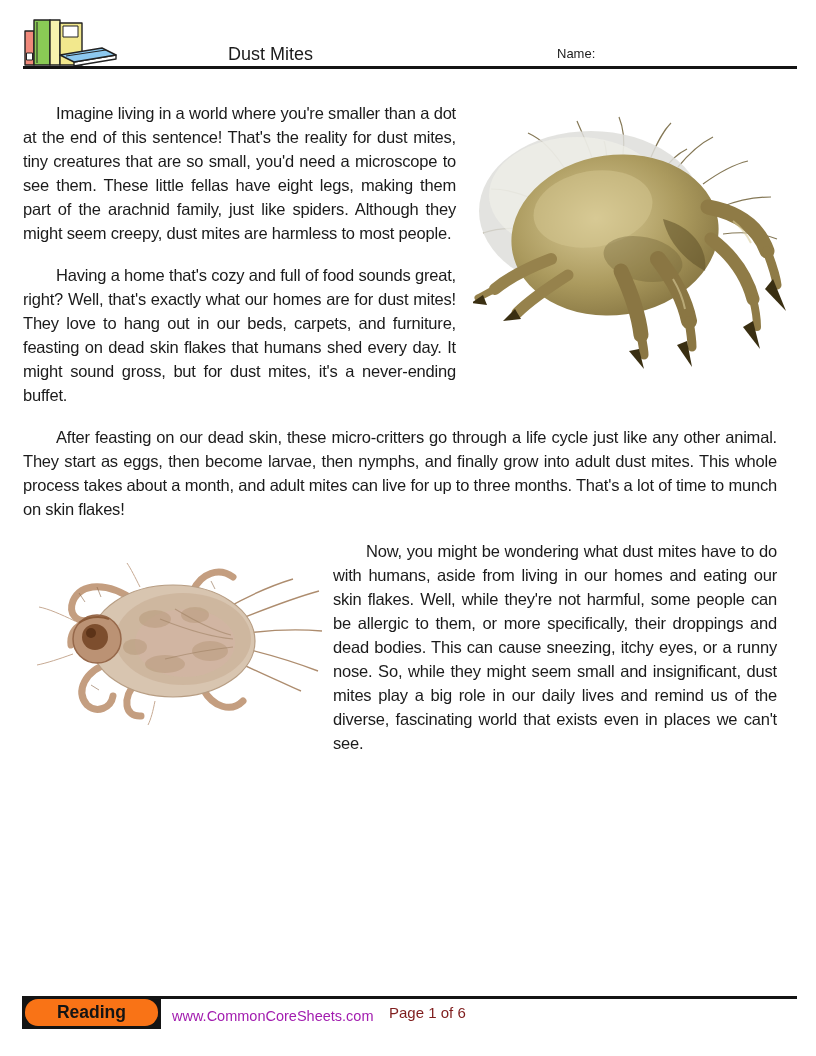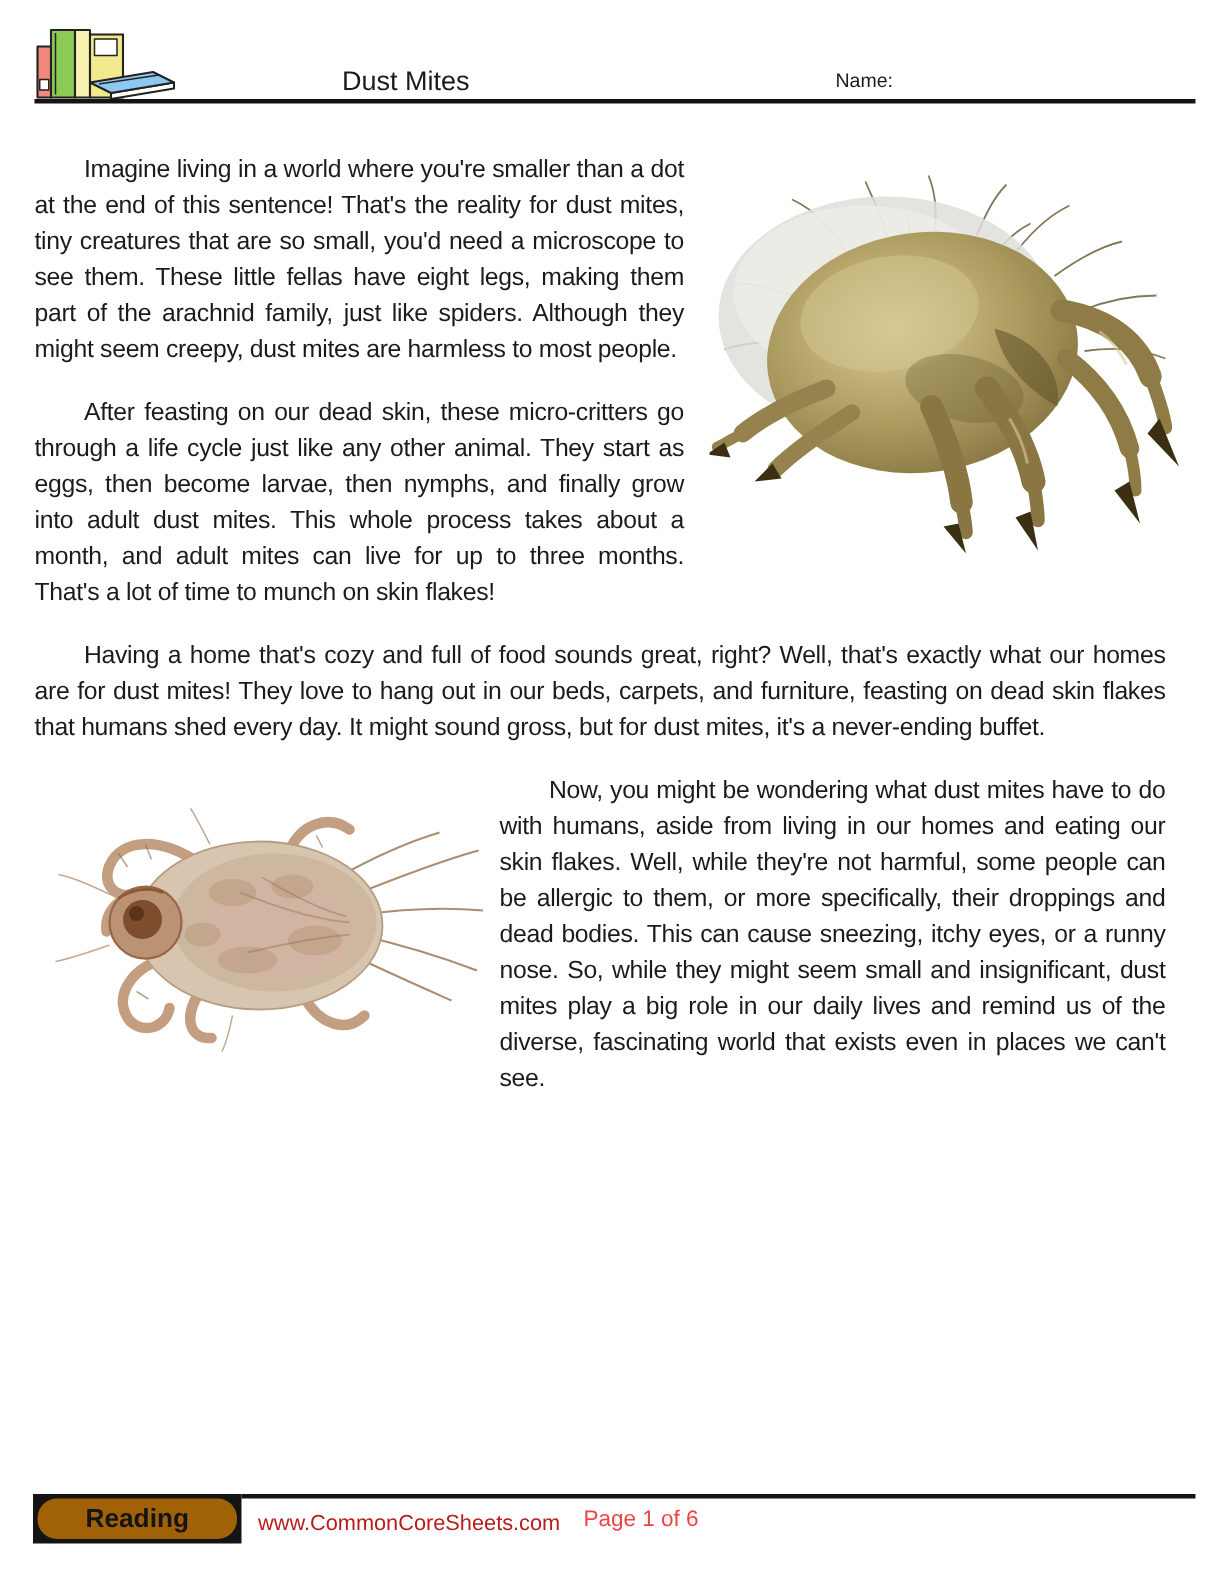--- a/index.html
+++ b/index.html
@@ -53,32 +53,32 @@
   .footer-rule {
     position: absolute; left: 161px; top: 996px;
     width: 636px; height: 2.5px; background: #141414;
   }
   .reading-box {
     position: absolute; left: 22px; top: 996px;
     width: 139px; height: 33px; background: #141414;
     box-sizing: border-box; padding: 3px;
   }
   .reading-pill {
-    width: 100%; height: 100%; background: #a16207;
+    width: 100%; height: 100%; background: #f97316;
     border-radius: 13px;
     display: flex; align-items: center; justify-content: center;
     font-size: 17.5px; font-weight: bold; color: #141414;
   }
   .site-text {
     position: absolute; left: 172px; top: 1008px;
-    font-size: 14.5px; color: #b91c1c;
+    font-size: 14.5px; color: #a21caf;
   }
   .page-info {
     position: absolute; left: 389px; top: 1004px;
-    font-size: 15px; color: #ef4444;
+    font-size: 15px; color: #7f1d1d;
   }
 </style>
 </head>
 <body>
 
 <div class="books-icon">
   <svg width="100" height="54" viewBox="0 0 100 54">
     <g stroke="#222222" stroke-width="1.4" stroke-linejoin="round">
       <rect x="5" y="18" width="9" height="34" fill="#f0897b"></rect>
       <rect x="6.5" y="40" width="6" height="7" fill="#ffffff" stroke-width="1"></rect>
@@ -162,22 +162,22 @@
       </g>
 
       <g stroke="#d8cb9a" stroke-width="2" opacity="0.6" fill="none">
         <path d="M260,112 C268,118 274,126 278,134"></path>
         <path d="M200,170 C206,180 210,190 212,200"></path>
       </g>
     </svg>
   </div>
 
   <p>Imagine living in a world where you're smaller than a dot at the end of this sentence! That's the reality for dust mites, tiny creatures that are so small, you'd need a microscope to see them. These little fellas have eight legs, making them part of the arachnid family, just like spiders. Although they might seem creepy, dust mites are harmless to most people.</p>
+  <p>Having a home that's cozy and full of food sounds great, right? Well, that's exactly what our homes are for dust mites! They love to hang out in our beds, carpets, and furniture, feasting on dead skin flakes that humans shed every day. It might sound gross, but for dust mites, it's a never-ending buffet.</p>
   <p>After feasting on our dead skin, these micro-critters go through a life cycle just like any other animal. They start as eggs, then become larvae, then nymphs, and finally grow into adult dust mites. This whole process takes about a month, and adult mites can live for up to three months. That's a lot of time to munch on skin flakes!</p>
-  <p>Having a home that's cozy and full of food sounds great, right? Well, that's exactly what our homes are for dust mites! They love to hang out in our beds, carpets, and furniture, feasting on dead skin flakes that humans shed every day. It might sound gross, but for dust mites, it's a never-ending buffet.</p>
 
   <div class="float-mite-left">
     <svg width="290" height="170" viewBox="0 0 290 170">
 
       <g stroke="#a5805f" stroke-width="1.4" fill="none" opacity="0.9">
         <path d="M200,62 C235,48 262,38 284,32"></path>
         <path d="M205,75 C240,70 265,70 287,72"></path>
         <path d="M203,88 C238,96 262,104 283,112"></path>
         <path d="M196,100 C225,114 248,124 266,132"></path>
         <path d="M190,50 C215,36 238,26 258,20"></path>

